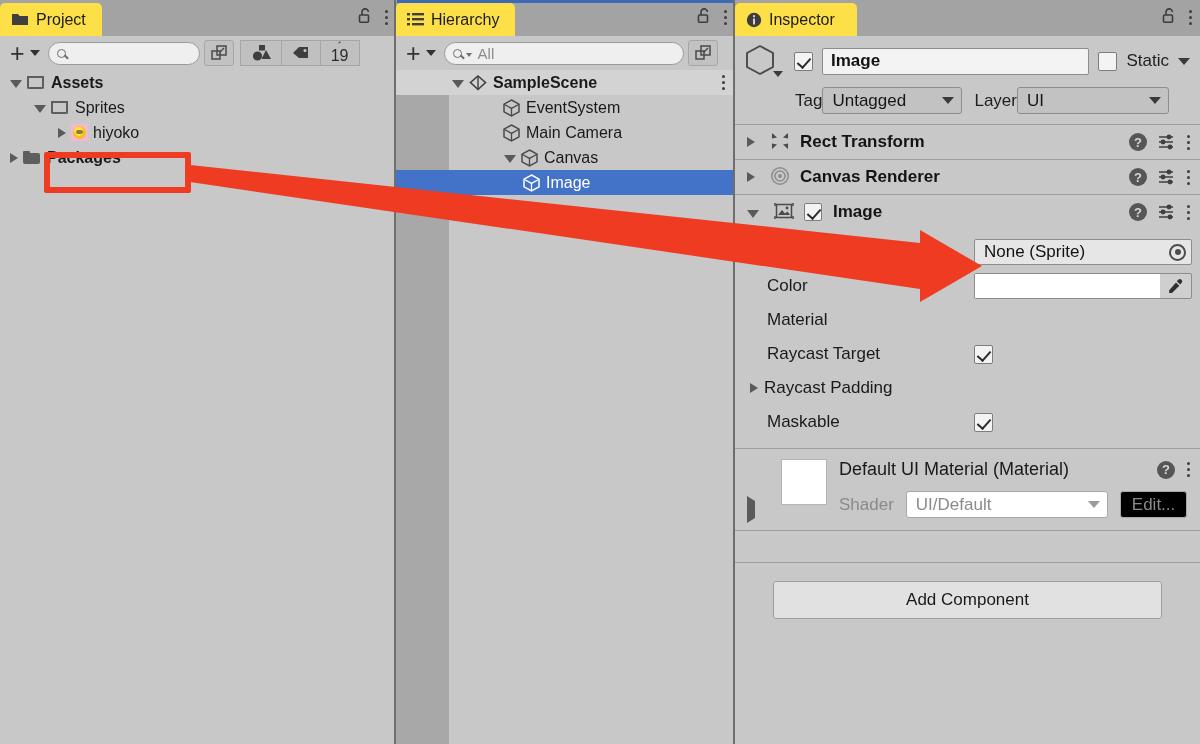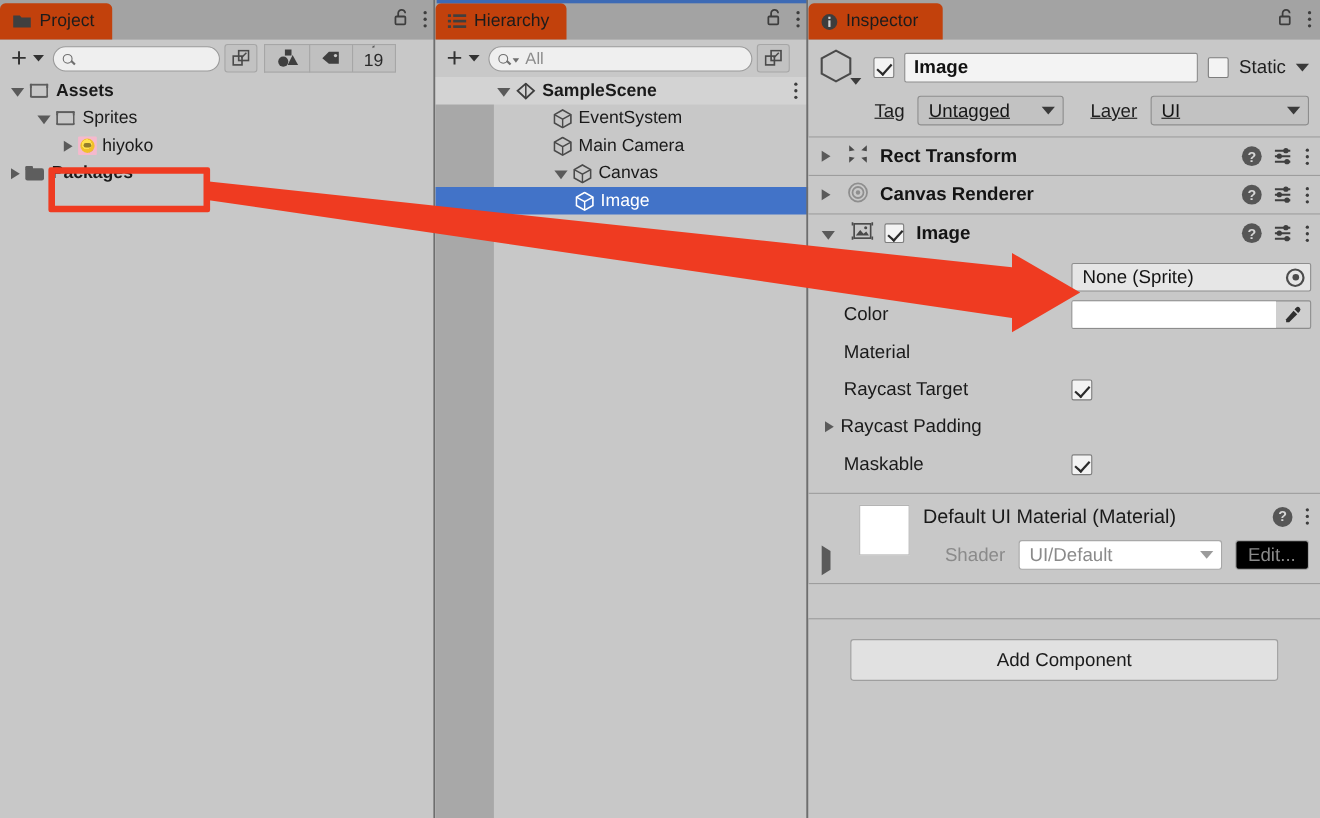--- a/index.html
+++ b/index.html
@@ -22,21 +22,21 @@
 
   
   .tabstrip {
     position: relative; height: 36px; background: #a3a3a3;
     display: flex; align-items: flex-end;
   }
   .focus-line { position: absolute; left: 1px; right: 1px; top: 0; height: 3px; background: #3d6ab5; }
   .tab {
     height: 33px; display: flex; align-items: center; gap: 7px;
     padding: 0 16px 0 11px;
-    background: #c2410c;
+    background: #fde047;
     border-top-left-radius: 5px; border-top-right-radius: 5px;
     font-size: 16px; color: #1c1c1c; white-space: nowrap;
   }
   .tab.inspector { padding-right: 22px; }
   .tab-icon { display: inline-flex; align-items: center; }
   .tab-right {
     position: absolute; right: 8px; top: 7px;
     display: flex; align-items: center; gap: 12px;
   }
   .kebab { display: flex; flex-direction: column; gap: 3px; align-items: center; }
@@ -153,21 +153,21 @@
   .cb.checked::after {
     content: ""; position: absolute; left: 5px; top: 2px; width: 6px; height: 11px;
     border: solid #2a2a2a; border-width: 0 2.4px 2.4px 0; transform: rotate(42deg);
   }
   .name-field {
     flex: 1; height: 27px; background: #f3f3f3; border: 1px solid #8d8d8d;
     border-radius: 2px; display: flex; align-items: center; padding: 0 8px;
     font-size: 17px; font-weight: 700; color: #121212;
   }
   .static-lbl { font-size: 17px; color: #1e1e1e; }
-  .go-line2 { display: flex; align-items: center; gap: 12px; margin: 9px 0 0 50px; text-decoration: underline; }
+  .go-line2 { display: flex; align-items: center; gap: 0; margin: 9px 0 0 50px; }
   .fld-lbl { font-size: 17px; color: #1e1e1e; }
   .dropdown {
     height: 27px; background: #c2c2c2; border: 1px solid #8d8d8d; border-radius: 3px;
     display: flex; align-items: center; justify-content: space-between;
     padding: 0 7px 0 9px; font-size: 17px; color: #161616; gap: 10px;
   }
   .dd-caret {
     width: 0; height: 0; border-left: 6px solid transparent;
     border-right: 6px solid transparent; border-top: 7px solid #3a3a3a; flex: none;
   }
@@ -210,21 +210,21 @@
   .prow .tri { margin-right: 6px; margin-left: -17px; }
 
   
   .mat-block { border-top: 1px solid #9d9d9d; padding: 10px 10px 12px 12px; }
   .mat-row { display: flex; align-items: flex-start; gap: 12px; }
   .mat-left { width: 22px; padding-top: 42px; }
   .mat-prev { width: 46px; height: 46px; background: #ffffff; border: 1px solid #b4b4b4; flex: none; }
   .mat-right { flex: 1; }
   .mat-title-row { display: flex; align-items: center; gap: 12px; }
   .mat-title { font-size: 18px; color: #1a1a1a; flex: 1; }
-  .shader-row { display: flex; align-items: center; gap: 12px; margin-top: 11px; margin-left: 20px; }
+  .shader-row { display: flex; align-items: center; gap: 12px; margin-top: 11px; }
   .shader-lbl { font-size: 17px; color: #8a8a8a; }
   .shader-dd {
     flex: 1; max-width: 202px; height: 27px; background: #ffffff; border: 1px solid #a8a8a8;
     border-radius: 3px; display: flex; align-items: center; justify-content: space-between;
     padding: 0 7px 0 9px; font-size: 17px; color: #8a8a8a;
   }
   .shader-dd .dd-caret { border-top-color: #9b9b9b; }
   .edit-btn {
     height: 27px; background: #000000; border: 1px solid #a8a8a8; border-radius: 3px;
     display: flex; align-items: center; padding: 0 11px; font-size: 17px; color: #8a8a8a;

